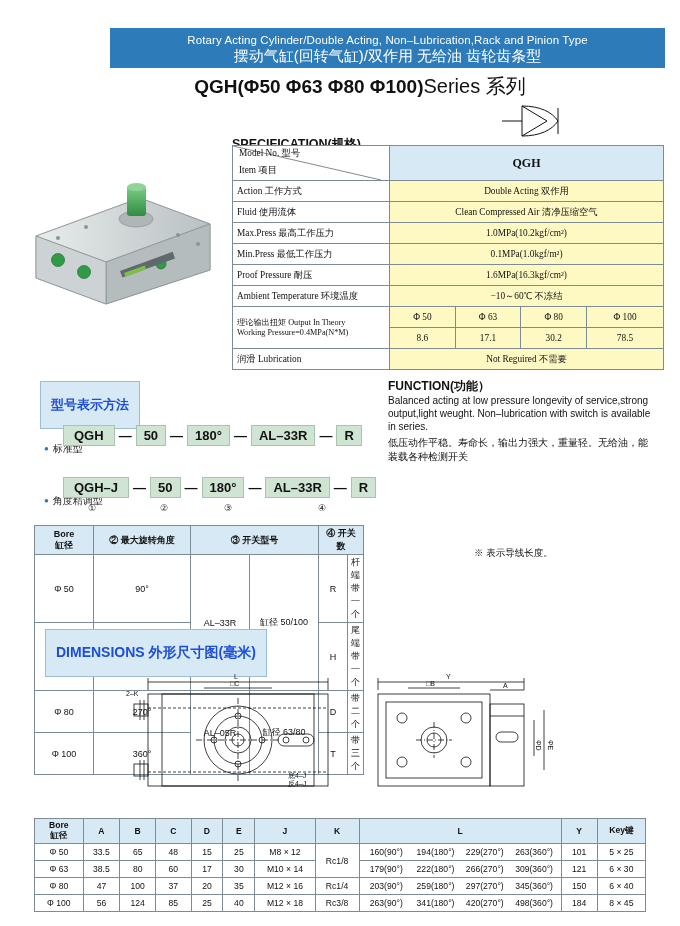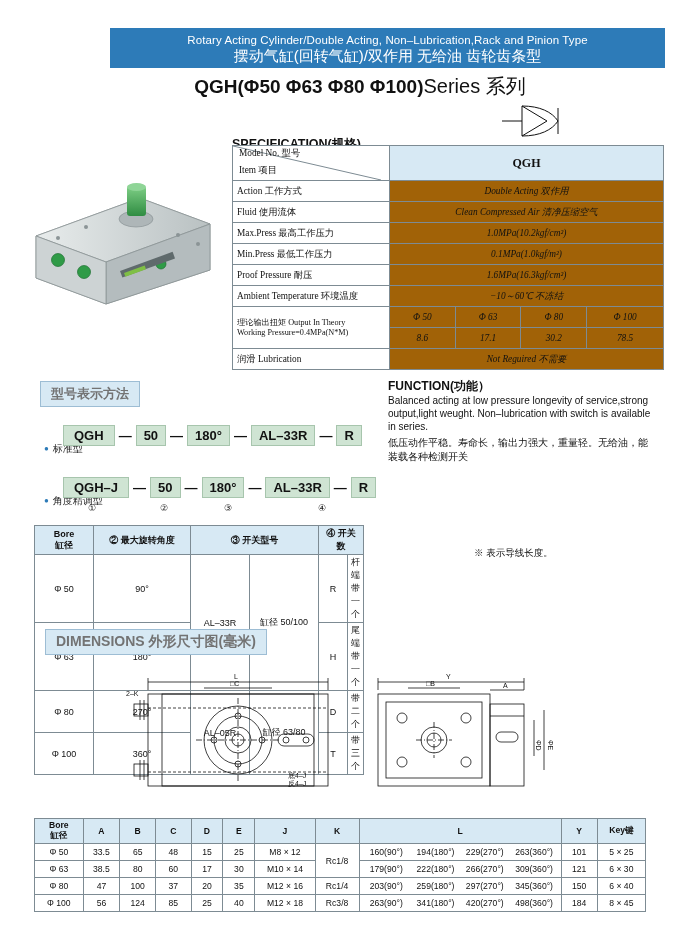--- a/index.html
+++ b/index.html
@@ -35,31 +35,31 @@
     font-family:"Liberation Sans", sans-serif;font-weight:bold;font-size:12.5px;margin-top:11px;
   }
   table.spec{
     position:absolute;left:232px;top:145px;width:432px;
     border-collapse:collapse;font-size:9.3px;
   }
   table.spec td{
     border:1px solid #7d8b93;padding:2px 4px;height:16px;vertical-align:middle;
   }
   table.spec td.lab{width:148px;background:#ffffff;}
-  table.spec td.val{text-align:center;background:#a16207;font-style:italic;}
+  table.spec td.val{text-align:center;background:#fef9c3;}
   table.spec td.hdr{background:#d7e9f4;text-align:center;font-weight:bold;font-size:12px;}
 
   
   .photo{position:absolute;left:28px;top:178px;width:190px;height:135px;}
 
   
   .sec-title{
     position:absolute;font-family:"Liberation Sans", sans-serif;font-weight:bold;
-    font-size:13px;color:#737373;background:#d7e9f4;border:1px solid #9dbdd4;
-    padding:3px 10px;
+    font-size:13px;color:#1d4ed8;background:#d7e9f4;border:1px solid #9dbdd4;
+    padding:14px 10px;
   }
   #modelTitle{left:40px;top:381px;}
   #dimTitle{left:45px;top:629px;font-size:14px;}
 
   .bullet{
     position:absolute;font-size:10px;font-family:Liberation Sans, sans-serif;color:#222;margin-top:36px;
   }
   .bullet:before{content:"\25CF";color:#2d7bb8;font-size:8px;margin-right:4px;vertical-align:1px;}
 
   .codeline{position:absolute;font-family:"Liberation Sans", sans-serif;font-size:13px;font-weight:bold;

